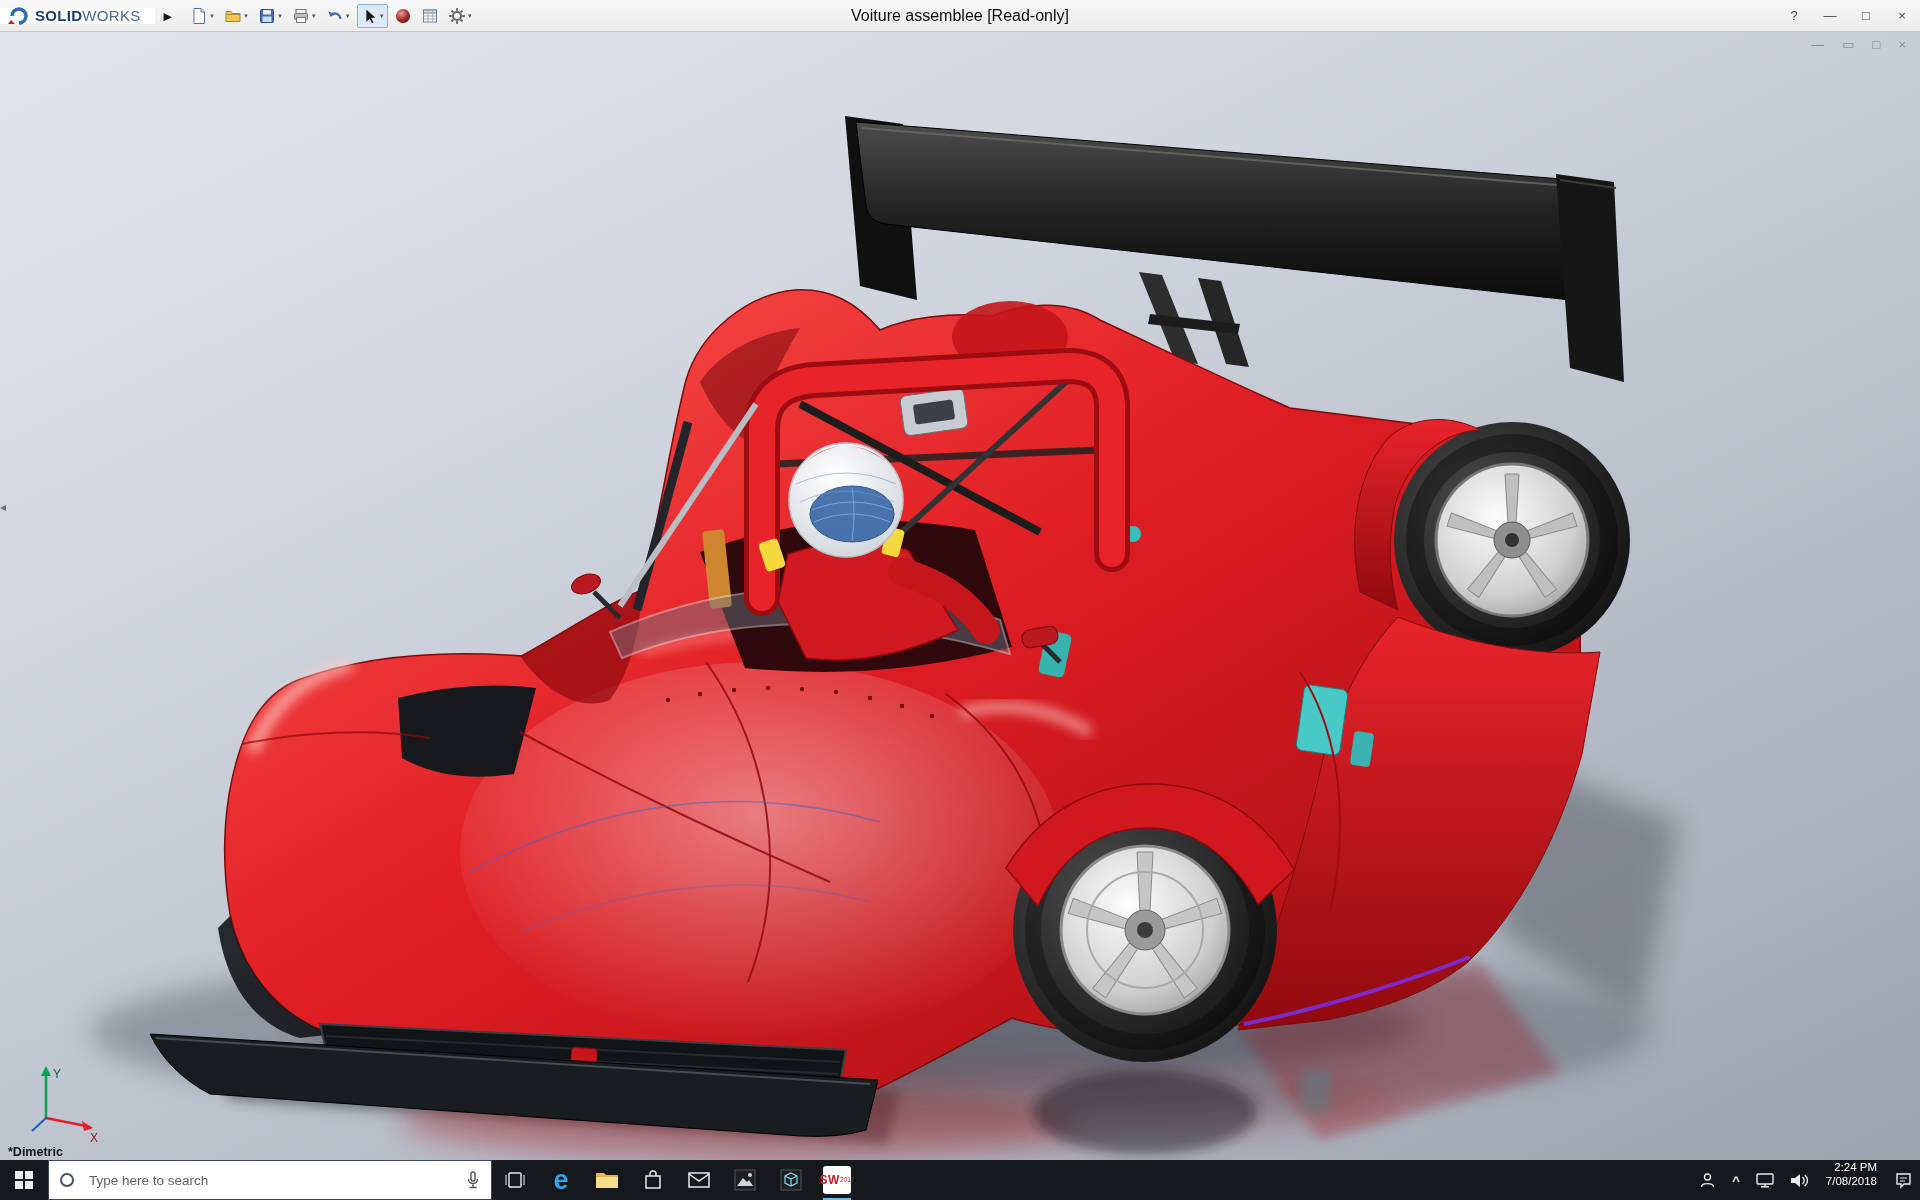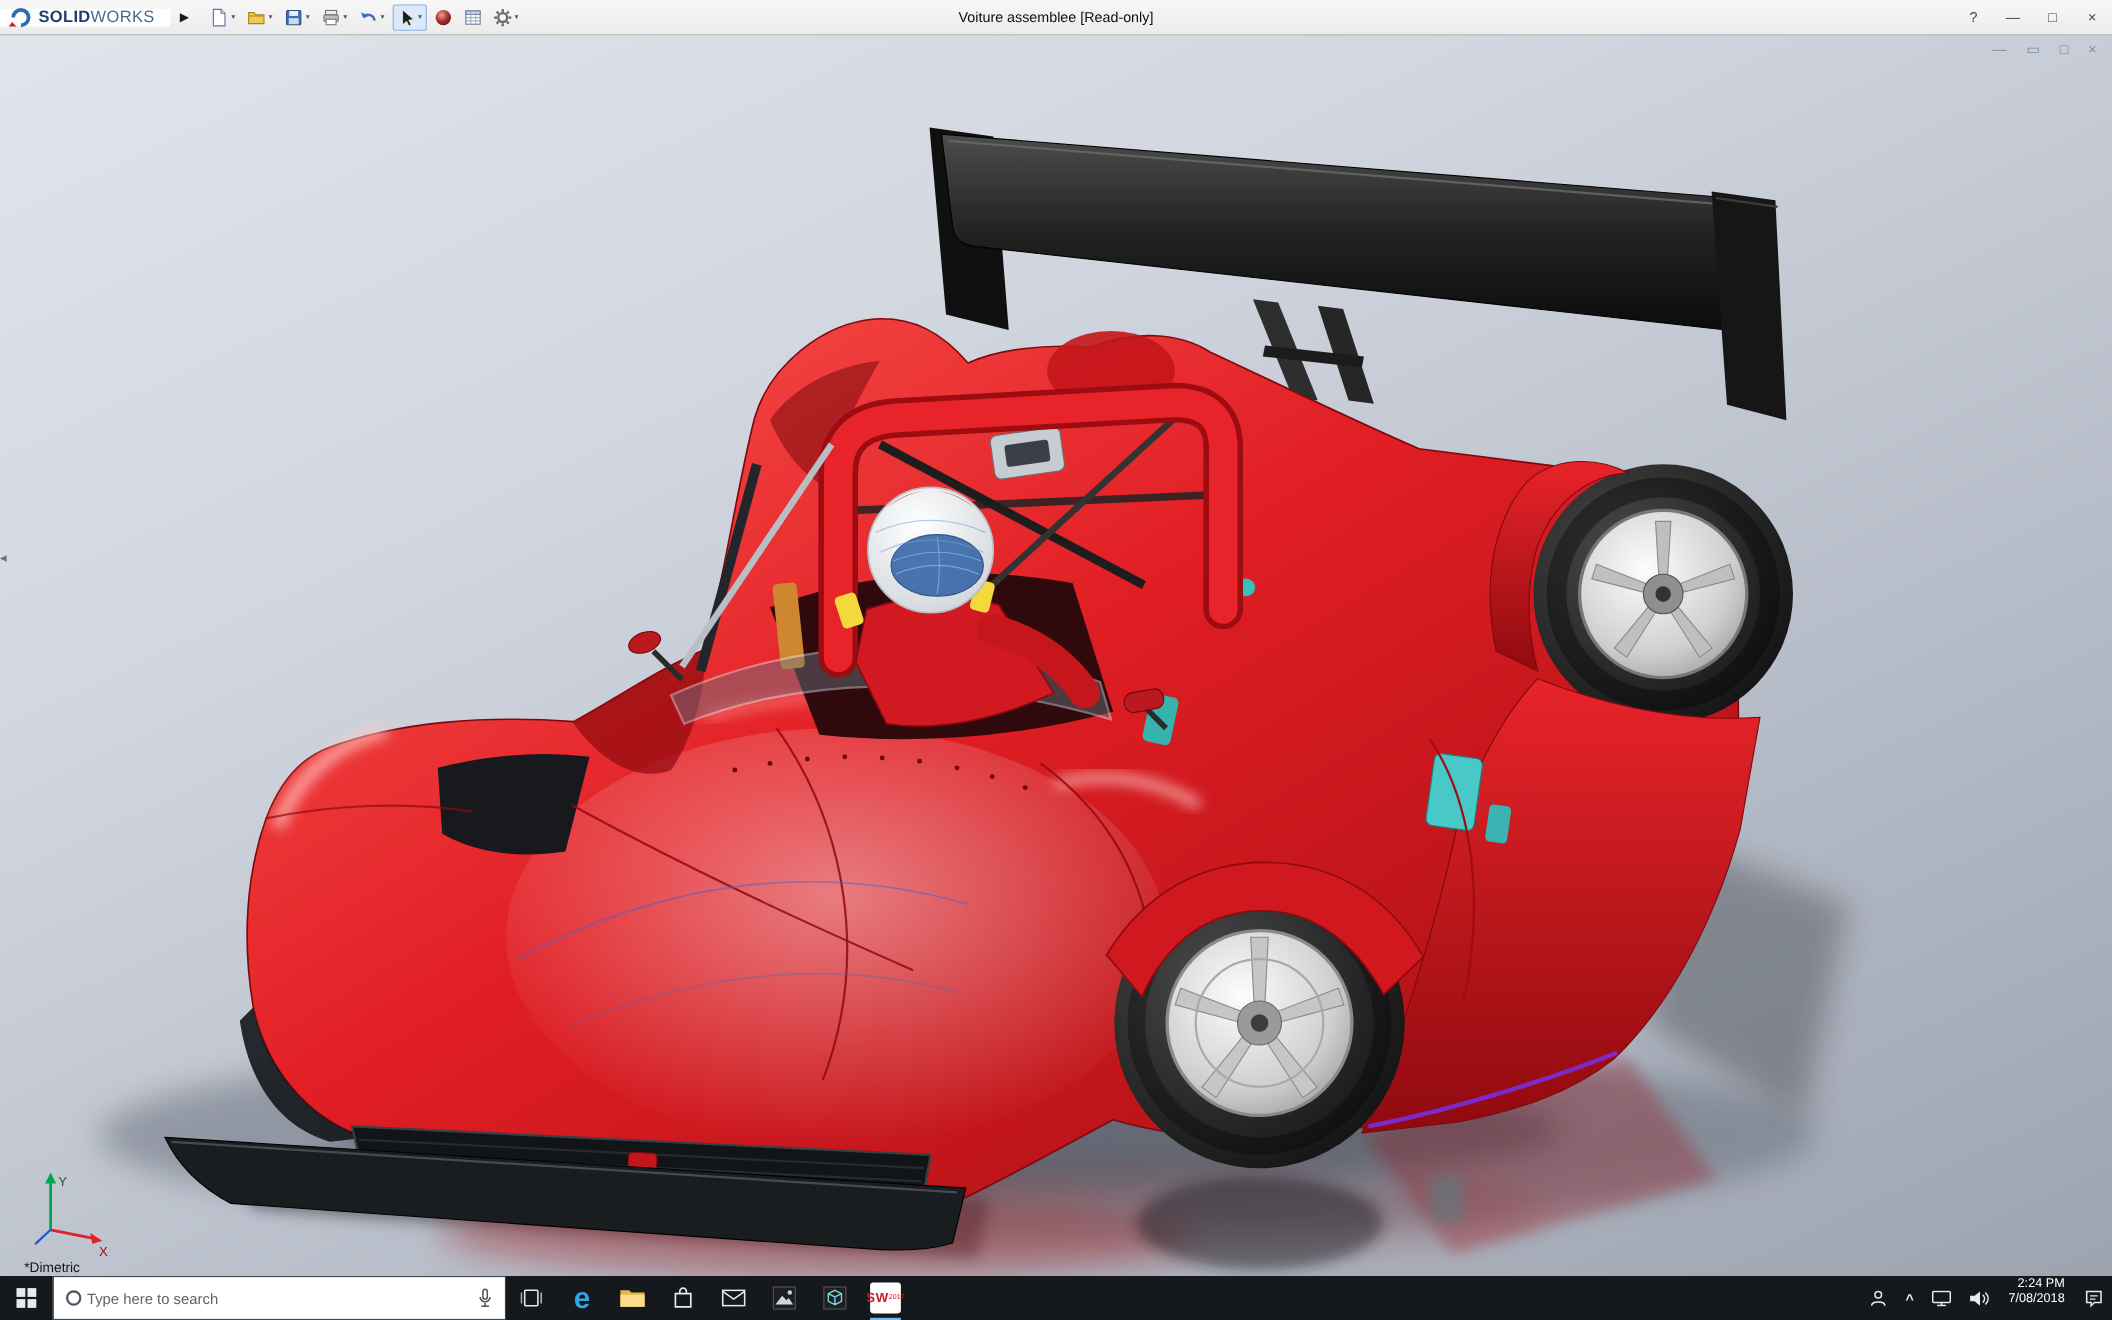--- a/index.html
+++ b/index.html
@@ -12,39 +12,39 @@
   .brand{height:16px;background:#fff;display:flex;align-items:center;gap:5px;padding:0 14px 0 8px}
   .swtext{font-size:15px;color:#1d3f6e;letter-spacing:.3px;white-space:nowrap}
   .swtext b{font-weight:700}
   .swtext .lt{font-weight:400;color:#49688f}
   .flyout{background:none;border:none;font-size:11px;color:#1a1a1a;padding:0 9px;cursor:pointer;line-height:32px}
   .tools{display:flex;align-items:center;gap:3px;padding-left:6px}
   .tbtn{display:flex;align-items:center;gap:1px;background:none;border:1px solid transparent;padding:2px 2px;border-radius:2px;cursor:pointer}
   .tbtn svg{display:block}
   .tbtn.active{background:#dbe9f9;border-color:#86b3e0}
   .caret{font-size:6px;color:#555;line-height:1}
-  .wtitle{position:absolute;left:50%;transform:translateX(-50%);font-size:13px;color:#0c0c0c;white-space:nowrap}
+  .wtitle{position:absolute;left:50%;transform:translateX(-50%);font-size:16px;color:#0c0c0c;white-space:nowrap}
   .wincontrols{margin-left:auto;display:flex;align-items:center}
   .wincontrols button{width:36px;height:31px;background:none;border:none;font-size:13px;color:#444;cursor:pointer}
 
   
   .viewport{position:absolute;top:32px;left:0;width:1920px;height:1128px;overflow:hidden;
     background:linear-gradient(155deg,#e0e4eb 0%,#d2d7e0 30%,#b8bec9 65%,#9da3af 100%)}
   .scene{position:absolute;inset:0;width:1920px;height:1128px}
   .doc-controls{position:absolute;top:5px;right:14px;display:flex;gap:18px;color:#7e8ba0;font-size:13px;z-index:5}
   .doc-controls span{cursor:pointer}
   .collapse{position:absolute;left:0;top:468px;color:#69707c;font-size:12px;z-index:5;cursor:pointer}
-  .view-label{position:absolute;left:22px;bottom:1px;font-size:12.5px;font-weight:400;color:#141619;z-index:5}
+  .view-label{position:absolute;left:8px;bottom:1px;font-size:12.5px;font-weight:700;color:#141619;z-index:5}
 
   
   .taskbar{position:absolute;bottom:0;left:0;right:0;height:40px;background:#15181d;display:flex;align-items:stretch;z-index:40}
   .tb-start{width:48px;display:flex;align-items:center;justify-content:center;cursor:pointer}
   .winlogo{display:grid;grid-template-columns:8px 8px;grid-template-rows:8px 8px;gap:2px}
   .winlogo i{background:#e7eaee;display:block}
-  .searchbox{width:412px;background:#fff;display:flex;align-items:center;gap:5px;padding:16px 11px;border:1px solid #40464e}
+  .searchbox{width:444px;background:#fff;display:flex;align-items:center;gap:15px;padding:16px 11px;border:1px solid #40464e}
   .search-ring{width:14px;height:14px;border:2px solid #4a5460;border-radius:50%;flex:none}
   .searchbox input{flex:1;border:none;outline:none;font-size:13.5px;color:#333;background:transparent;font-family:inherit}
   .searchbox input::placeholder{color:#5e6océ368}
   .searchbox input::placeholder{color:#5f6368}
   .tb-btn{width:46px;display:flex;align-items:center;justify-content:center;position:relative;cursor:pointer}
   .tb-btn.running::after{content:"";position:absolute;bottom:0;left:9px;right:9px;height:2px;background:#76b9ed}
   .edge-e{font-size:27px;font-weight:700;color:#35a3e8;line-height:1}
   .sw-tile{width:28px;height:28px;background:#fff;border-radius:3px;display:flex;flex-direction:row;align-items:center;justify-content:center;line-height:1}
   .sw-tile .swl{color:#d11a21;font-weight:700;font-size:12px;letter-spacing:.5px}
   .sw-tile .swy{color:#d11a21;font-size:6.5px;margin-top:1px}

